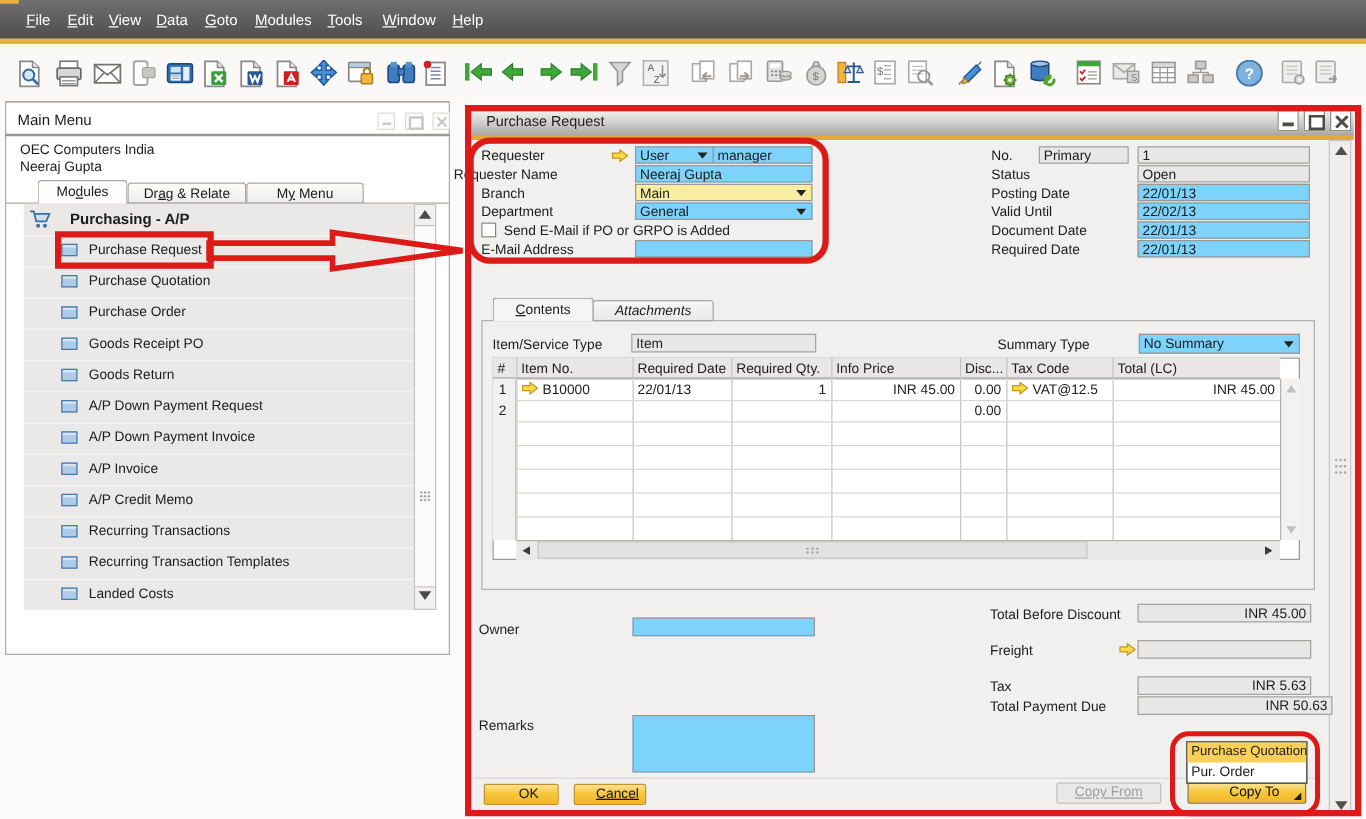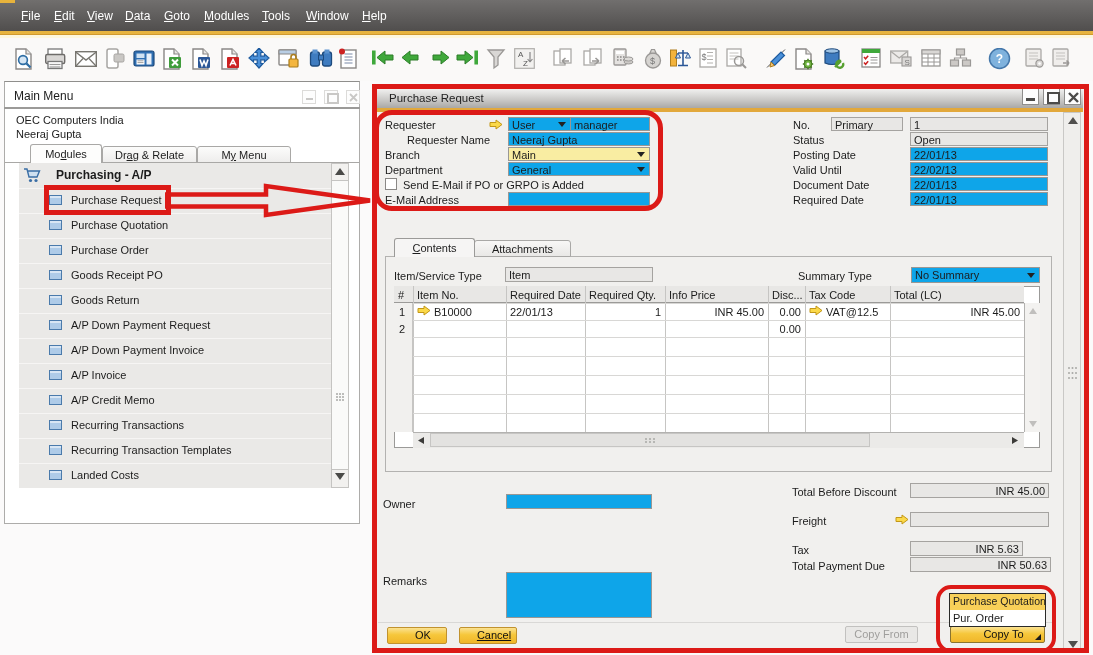--- a/index.html
+++ b/index.html
@@ -1,20 +1,20 @@
 <!DOCTYPE html>
 <html><head><meta charset="utf-8">
 <style>
 html,body{margin:0;padding:0;}
 body{width:1093px;height:655px;position:relative;overflow:hidden;
  font-family:"Liberation Sans",sans-serif;font-size:11px;color:#1c1c1c;
  background:#fbfafa;}
 .a{position:absolute;box-sizing:border-box;}
 .lbl{position:absolute;box-sizing:border-box;white-space:nowrap;line-height:13px;}
-.fld{position:absolute;box-sizing:border-box;background:#0ea5e9;border:1px solid #999794;line-height:12px;padding:1px 3px;white-space:nowrap;}
+.fld{position:absolute;box-sizing:border-box;background:#7dd3fc;border:1px solid #999794;line-height:12px;padding:1px 3px;white-space:nowrap;}
 .gfld{position:absolute;box-sizing:border-box;background:#e8e7e5;border:1px solid #a5a3a0;line-height:12px;padding:1px 3px;white-space:nowrap;}
 .dd{position:absolute;width:0;height:0;border-left:4px solid transparent;border-right:4px solid transparent;border-top:5px solid #222;}
 u{text-decoration:underline;}
 .ybtn{position:absolute;box-sizing:border-box;background:linear-gradient(#fbe291,#f6c73b 45%,#f0b62a);border:1px solid #c1922e;border-radius:2px;text-align:center;line-height:15px;color:#111;padding-left:12px;}
 </style></head><body>
 
 <div class="a" style="left:0px;top:0px;width:1093px;height:31px;background:linear-gradient(#716f6e,#504e4d);"></div>
 <div class="a" style="left:0px;top:0px;width:15px;height:3px;background:#e7b33c;"></div>
 <div class="lbl" style="left:21px;top:10px;color:#fff;font-size:12px;"><u>F</u>ile</div>
 <div class="lbl" style="left:54px;top:10px;color:#fff;font-size:12px;"><u>E</u>dit</div>
@@ -326,21 +326,21 @@
       <circle cx="9" cy="2" r="1"></circle>
       <circle cx="2" cy="7" r="1"></circle>
       <circle cx="5.5" cy="7" r="1"></circle>
       <circle cx="9" cy="7" r="1"></circle>
       <circle cx="2" cy="12" r="1"></circle>
       <circle cx="5.5" cy="12" r="1"></circle>
       <circle cx="9" cy="12" r="1"></circle>
     </g>
   </svg>
 <div class="lbl" style="left:385px;top:119px;">Requester</div>
-<div class="lbl" style="left:363px;top:134px;margin-left:44px;">Requester Name</div>
+<div class="lbl" style="left:363px;top:134px;">Requester Name</div>
 <div class="lbl" style="left:385px;top:149px;">Branch</div>
 <div class="lbl" style="left:385px;top:164px;">Department</div>
 <div class="lbl" style="left:385px;top:194px;">E-Mail Address</div>
 <svg class="a" style="left:489px;top:119px;" width="14" height="11" viewBox="0 0 14 11">
     <path d="M1 3.5 h6 V1 l6 4.5 -6 4.5 V7.5 H1 Z" fill="#fbd949" stroke="#c39717" stroke-width="1"></path>
   </svg>
 <div class="fld" style="left:508px;top:117px;width:63px;height:14px;">User</div>
 <div class="dd" style="left:558px;top:122px;"></div>
 <div class="fld" style="left:570px;top:117px;width:80px;height:14px;">manager</div>
 <div class="fld" style="left:508px;top:132px;width:142px;height:14px;">Neeraj Gupta</div>
@@ -358,21 +358,21 @@
 <div class="lbl" style="left:793px;top:179px;">Document Date</div>
 <div class="lbl" style="left:793px;top:194px;">Required Date</div>
 <div class="gfld" style="left:831px;top:117px;width:72px;height:14px;">Primary</div>
 <div class="gfld" style="left:910px;top:117px;width:138px;height:14px;">1</div>
 <div class="gfld" style="left:910px;top:132px;width:138px;height:14px;">Open</div>
 <div class="fld" style="left:910px;top:147px;width:138px;height:14px;">22/01/13</div>
 <div class="fld" style="left:910px;top:162px;width:138px;height:14px;">22/02/13</div>
 <div class="fld" style="left:910px;top:177px;width:138px;height:14px;">22/01/13</div>
 <div class="fld" style="left:910px;top:192px;width:138px;height:14px;">22/01/13</div>
 <div class="a" style="left:385px;top:256px;width:667px;height:216px;border:1px solid #b3b2b0;background:#f1f0ee;"></div>
-<div class="a" style="left:474px;top:240px;width:97px;height:17px;background:linear-gradient(#f8f7f6,#e9e8e6);border:1px solid #a9a8a6;text-align:center;line-height:16px;border-radius:3px 3px 0 0;">Attachments</div>
+<div class="a" style="left:474px;top:240px;width:97px;height:17px;background:linear-gradient(#f8f7f6,#e9e8e6);border:1px solid #a9a8a6;text-align:center;line-height:16px;border-radius:3px 3px 0 0;font-style:italic;">Attachments</div>
 <div class="a" style="left:394px;top:238px;width:81px;height:19px;background:#f6f5f4;border:1px solid #9b9a98;border-bottom:none;text-align:center;line-height:18px;border-radius:3px 3px 0 0;"><u>C</u>ontents</div>
 <div class="lbl" style="left:394px;top:270px;">Item/Service Type</div>
 <div class="gfld" style="left:505px;top:267px;width:148px;height:15px;">Item</div>
 <div class="lbl" style="left:798px;top:270px;">Summary Type</div>
 <div class="fld" style="left:911px;top:267px;width:129px;height:16px;">No Summary</div>
 <div class="dd" style="left:1027px;top:273px;"></div>
 <div class="a" style="left:394px;top:286px;width:646px;height:162px;border:1px solid #9b9a98;background:#fff;"></div>
 <div class="a" style="left:394px;top:286px;width:630px;height:17px;background:#e8e7e5;border-bottom:1px solid #9b9a98;"></div>
 <div class="lbl" style="left:398px;top:289px;">#</div>
 <div class="lbl" style="left:417px;top:289px;">Item No.</div>
@@ -443,27 +443,27 @@
 <div class="lbl" style="left:383px;top:575px;">Remarks</div>
 <div class="fld" style="left:506px;top:572px;width:146px;height:46px;"></div>
 <div class="lbl" style="left:792px;top:486px;">Total Before Discount</div>
 <div class="gfld" style="left:910px;top:483px;width:139px;height:15px;text-align:right;">INR 45.00</div>
 <div class="lbl" style="left:792px;top:515px;">Freight</div>
 <svg class="a" style="left:895px;top:514px;" width="14" height="11" viewBox="0 0 14 11">
     <path d="M1 3.5 h6 V1 l6 4.5 -6 4.5 V7.5 H1 Z" fill="#fbd949" stroke="#c39717" stroke-width="1"></path>
   </svg>
 <div class="gfld" style="left:910px;top:512px;width:139px;height:15px;"></div>
 <div class="lbl" style="left:792px;top:544px;">Tax</div>
-<div class="gfld" style="left:910px;top:541px;width:113px;height:15px;text-align:right;">INR 5.63</div>
+<div class="gfld" style="left:910px;top:541px;width:139px;height:15px;text-align:right;">INR 5.63</div>
 <div class="lbl" style="left:792px;top:560px;">Total Payment Due</div>
-<div class="gfld" style="left:910px;top:557px;width:141px;height:15px;text-align:right;">INR 50.63</div>
+<div class="gfld" style="left:910px;top:557px;width:156px;height:15px;text-align:right;">INR 50.63</div>
 <div class="a" style="left:378px;top:622px;width:676px;height:1px;background:#d9d8d6;"></div>
 <div class="ybtn" style="left:387px;top:627px;width:60px;height:17px;">OK</div>
 <div class="ybtn" style="left:459px;top:627px;width:58px;height:17px;text-decoration:underline;">Cancel</div>
-<div class="a" style="left:845px;top:626px;width:73px;height:17px;background:#e9e8e6;border:1px solid #c2c1bf;border-radius:2px;text-align:center;line-height:15px;color:#9f9e9c;">Copy From</div>
+<div class="a" style="left:845px;top:626px;width:84px;height:17px;background:#e9e8e6;border:1px solid #c2c1bf;border-radius:2px;text-align:center;line-height:15px;color:#9f9e9c;text-decoration:underline;">Copy From</div>
 <div class="ybtn" style="left:950px;top:626px;width:95px;height:17px;border-color:#8a7430;">Copy To</div>
 <svg class="a" style="left:1034px;top:634px;" width="8" height="7">
     <path d="M7 0 V6 H1 Z" fill="#1a1a1a"></path>
   </svg>
 <div class="a" style="left:949px;top:593px;width:97px;height:34px;background:#fff;border:1px solid #2a2a28;"></div>
 <div class="a" style="left:950px;top:594px;width:95px;height:16px;background:#f8d058;line-height:15px;padding-left:3px;white-space:nowrap;font-size:10.5px;">Purchase Quotation</div>
 <div class="lbl" style="left:953px;top:612px;">Pur. Order</div>
 <div class="a" style="left:372px;top:84px;width:717px;height:569px;border:5px solid #dc1a17;"></div>
 <div class="a" style="left:374px;top:110px;width:289px;height:101px;border:5px solid #dc1a17;border-radius:18px;"></div>
 <div class="a" style="left:44px;top:185px;width:127px;height:30px;border:5px solid #dc1a17;"></div>

